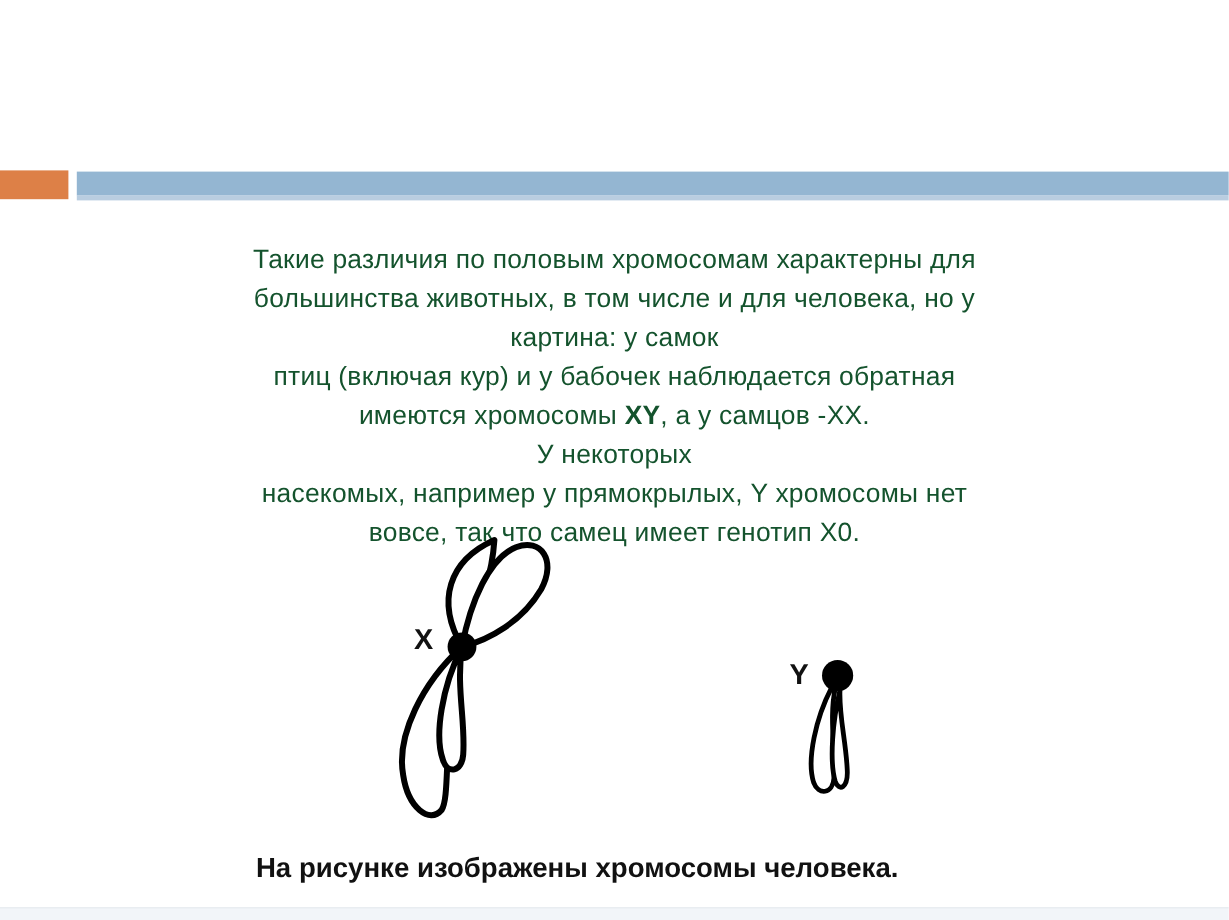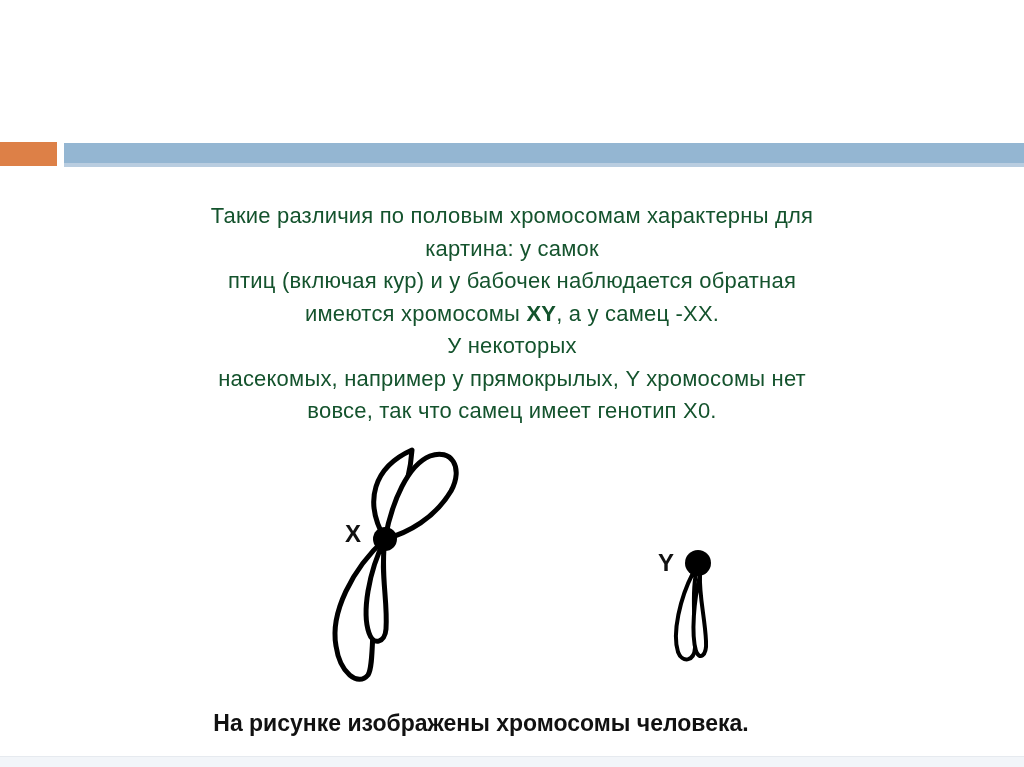--- a/index.html
+++ b/index.html
@@ -73,23 +73,24 @@
 </style>
 </head>
 <body>
 
 <div class="accent-orange"></div>
 <div class="accent-blue"></div>
 <div class="accent-blue-sub"></div>
 
 <div class="text-block">
   <div>Такие различия по половым хромосомам характерны для</div>
+  <div>большинства животных, в том числе и для человека, но у</div>
   <div>картина: у самок</div>
   <div>птиц (включая кур) и у бабочек наблюдается обратная</div>
-  <div><span>имеются хромосомы </span><span class="b">XY</span><span>, а у самец -XX.</span></div>
+  <div><span>имеются хромосомы </span><span class="b">XY</span><span>, а у самцов -XX.</span></div>
   <div>У некоторых</div>
   <div>насекомых, например у прямокрылых, Y хромосомы нет</div>
   <div>вовсе, так что самец имеет генотип X0.</div>
 </div>
 
 <svg class="x-figure" width="170" height="250" viewBox="0 0 170 250" xmlns="http://www.w3.org/2000/svg">
   <g fill="#ffffff" stroke="#000000" stroke-width="5" stroke-linejoin="round">
     <path d="M 67 98 C 34 128, 12 172, 18 205 C 22 232, 40 246, 50 234 C 58 222, 50 165, 67 98 Z"></path>
     <path d="M 67 98 C 50 132, 44 172, 51 192 C 55 205, 67 202, 68 188 C 70 160, 62 132, 67 98 Z"></path>
     <path d="M 67 98 C 45 60, 56 26, 94 9 C 92 40, 80 72, 67 98 Z"></path>

